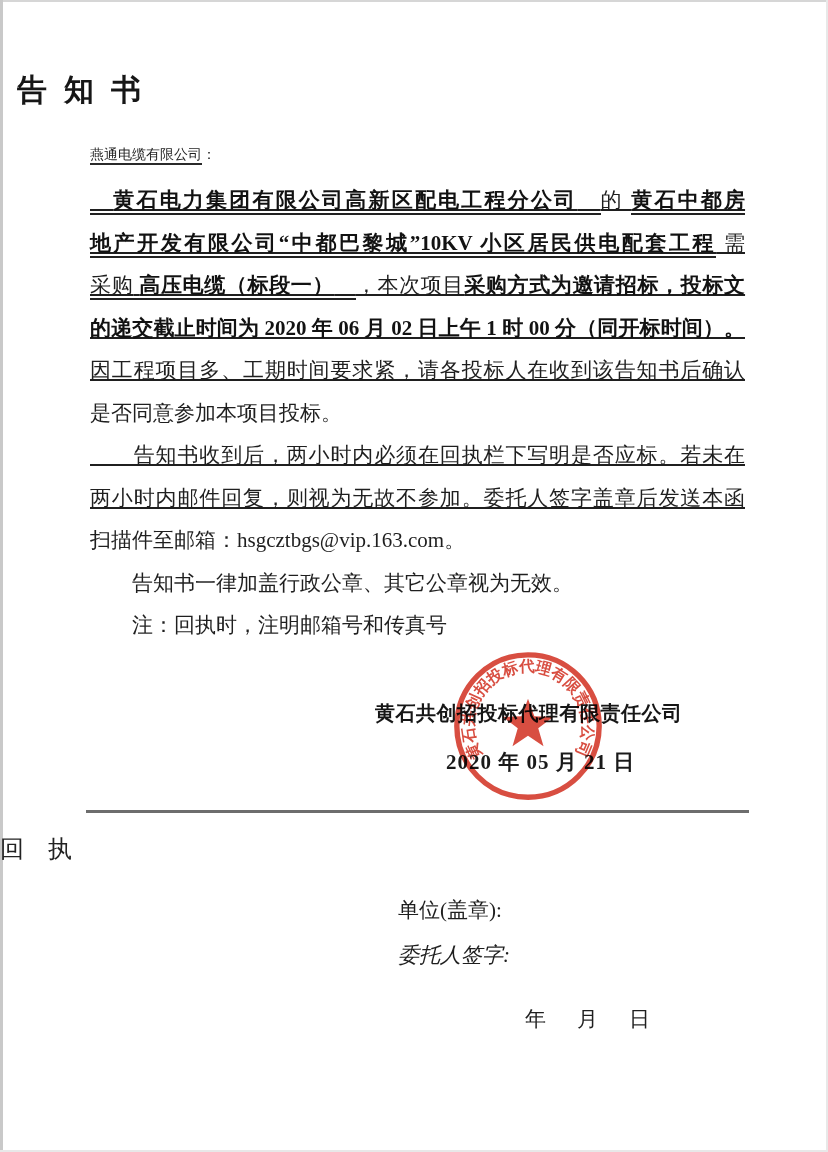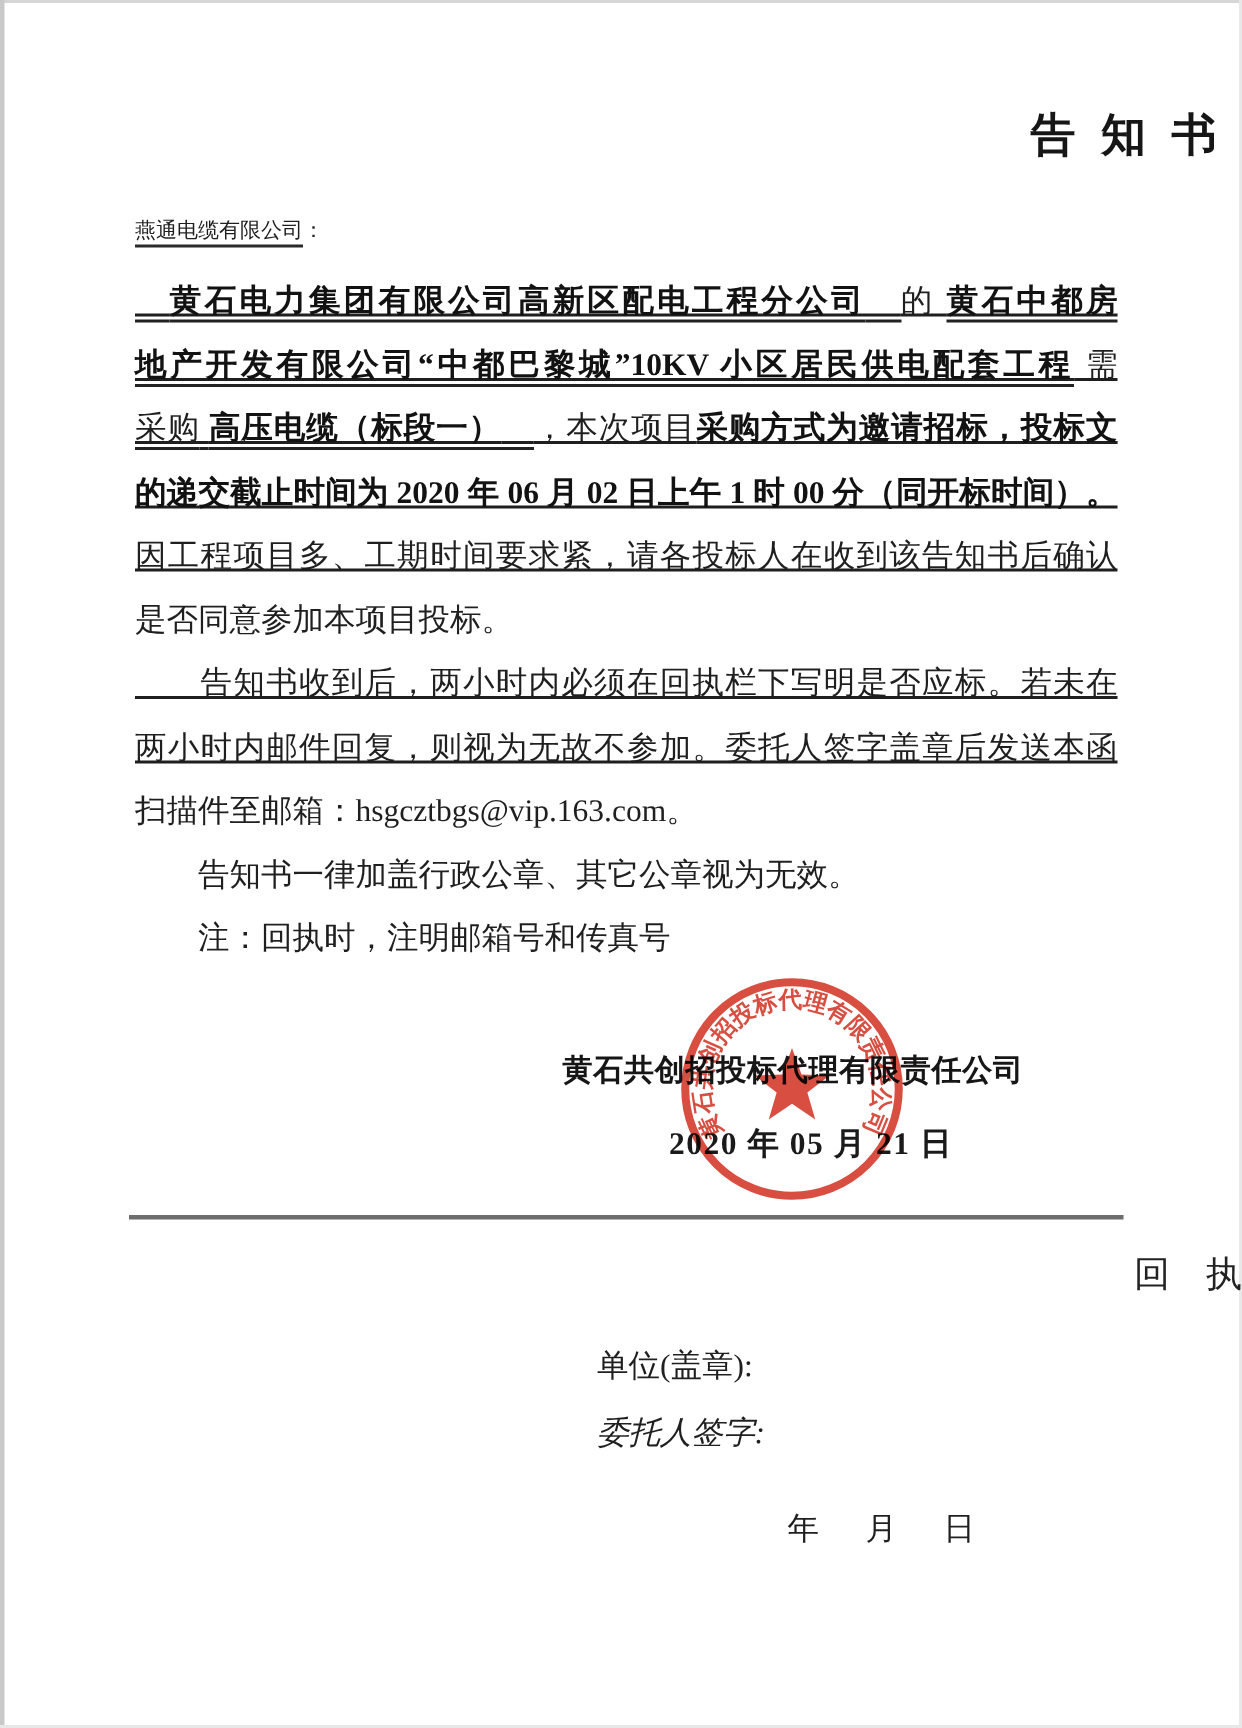--- a/index.html
+++ b/index.html
@@ -3,42 +3,42 @@
 <meta charset="utf-8">
 <style>
   html,body{margin:0;padding:0;}
   body{width:828px;height:1152px;background:#fbfbfb;font-family:"Liberation Serif","DejaVu Serif",serif;}
   .page{position:relative;width:828px;height:1152px;background:#ffffff;overflow:hidden;color:#1f1f1f;}
   .edge-top{position:absolute;left:0;top:0;width:828px;height:2px;background:#d6d6d6;}
   .edge-left{position:absolute;left:0;top:0;width:3px;height:1152px;background:#c9c9c9;}
   .edge-right{position:absolute;right:0;top:0;width:2px;height:1152px;background:#e8e8e8;}
   .edge-bottom{position:absolute;left:0;bottom:0;width:828px;height:2px;background:#e8e8e8;}
 
-  .title{position:absolute;left:0;top:70px;width:828px;text-align:right;
+  .title{position:absolute;left:0;top:70px;width:828px;text-align:left;
          font-family:"Liberation Sans","DejaVu Sans",sans-serif;
          font-weight:bold;font-size:30px;letter-spacing:17px;padding-left:17px;box-sizing:border-box;color:#161616;}
 
   .addressee{position:absolute;left:90px;top:141px;font-size:14px;line-height:28px;}
   .addressee .u{border-bottom:2px solid #2a2a2a;padding-bottom:1px;}
 
   .body-block{position:absolute;left:90px;top:179px;width:655px;}
   .line{font-size:21px;line-height:42.5px;text-align:justify;white-space:normal;}
   .line.fill{text-align-last:justify;text-decoration:underline;}
   .line .b{font-weight:bold;color:#121212;}
   .line .u{border-bottom:2px solid #222;padding-bottom:1px;}
 
   .sig-company{position:absolute;left:375px;top:700px;font-size:20px;font-weight:bold;
                font-family:"Liberation Sans","DejaVu Sans",sans-serif;color:#161616;letter-spacing:0.5px;}
   .sig-date{position:absolute;left:446px;top:748px;font-size:21px;font-weight:bold;color:#1a1a1a;letter-spacing:1px;}
 
   .seal{position:absolute;left:450px;top:649px;width:156px;height:156px;mix-blend-mode:multiply;opacity:0.9;}
 
   .divider{position:absolute;left:86px;top:810px;width:663px;height:3px;background:#6d6d6d;}
 
-  .receipt-title{position:absolute;left:0;top:833px;width:828px;text-align:right;font-size:24px;color:#222;}
+  .receipt-title{position:absolute;left:0;top:833px;width:828px;text-align:left;font-size:24px;color:#222;}
   .unit-label{position:absolute;left:398px;top:896px;font-size:21px;}
   .signer-label{position:absolute;left:398px;top:941px;font-size:21px;font-style:italic;}
   .ymd{position:absolute;left:525px;top:1005px;font-size:21px;display:flex;gap:31px;}
 </style>
 </head>
 <body>
 
 <div class="page">
   <div class="edge-top"></div>
   <div class="edge-left"></div>

